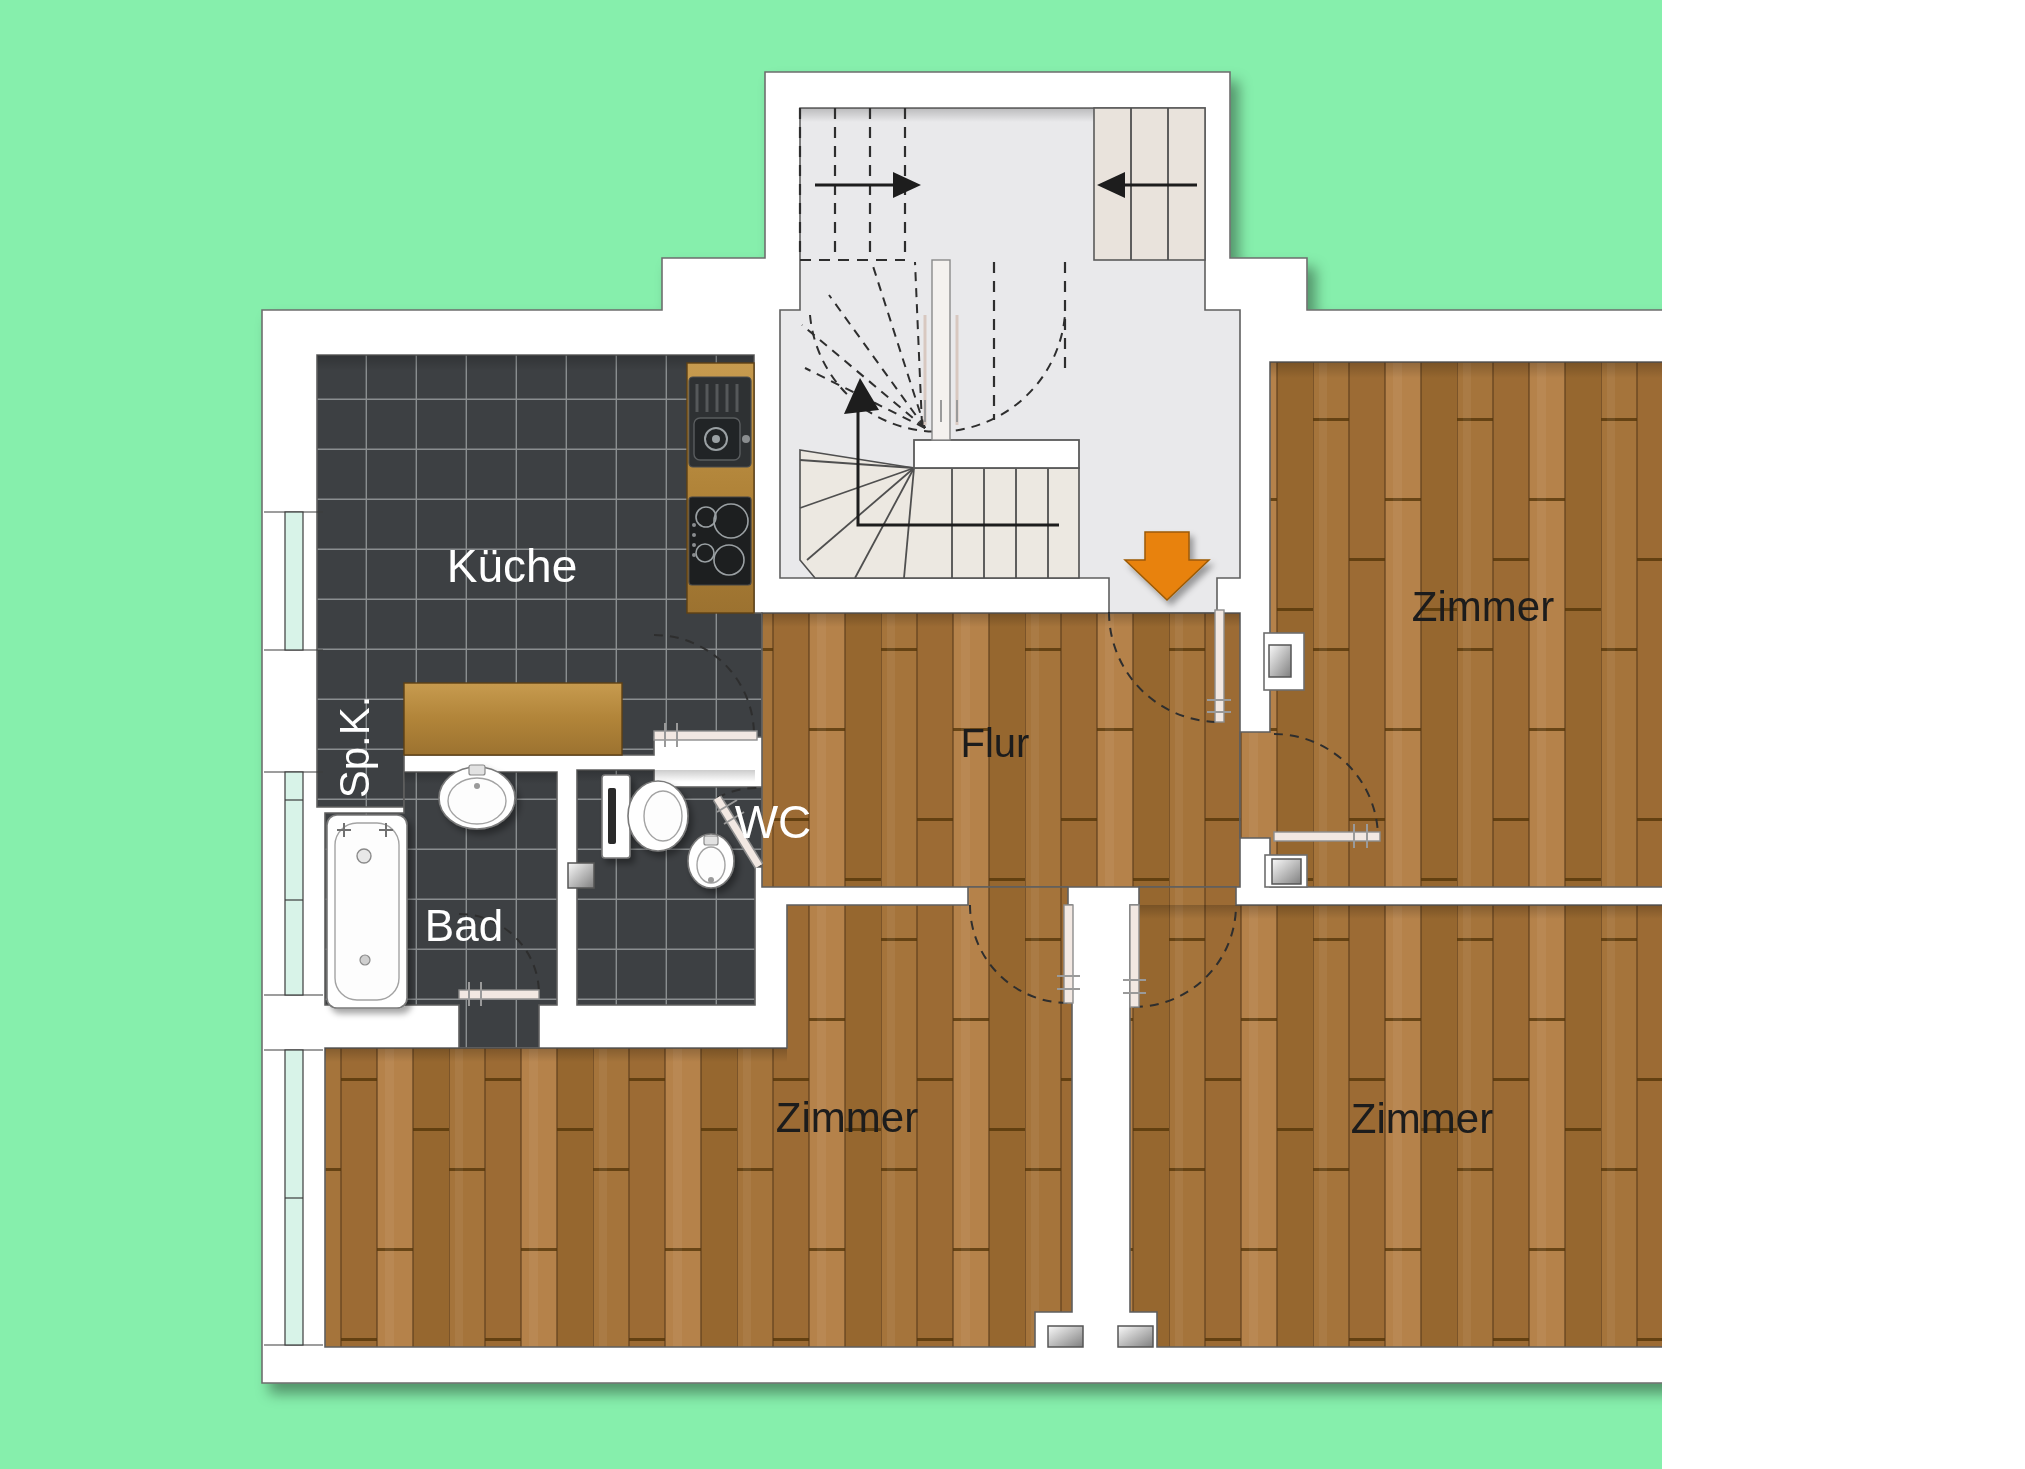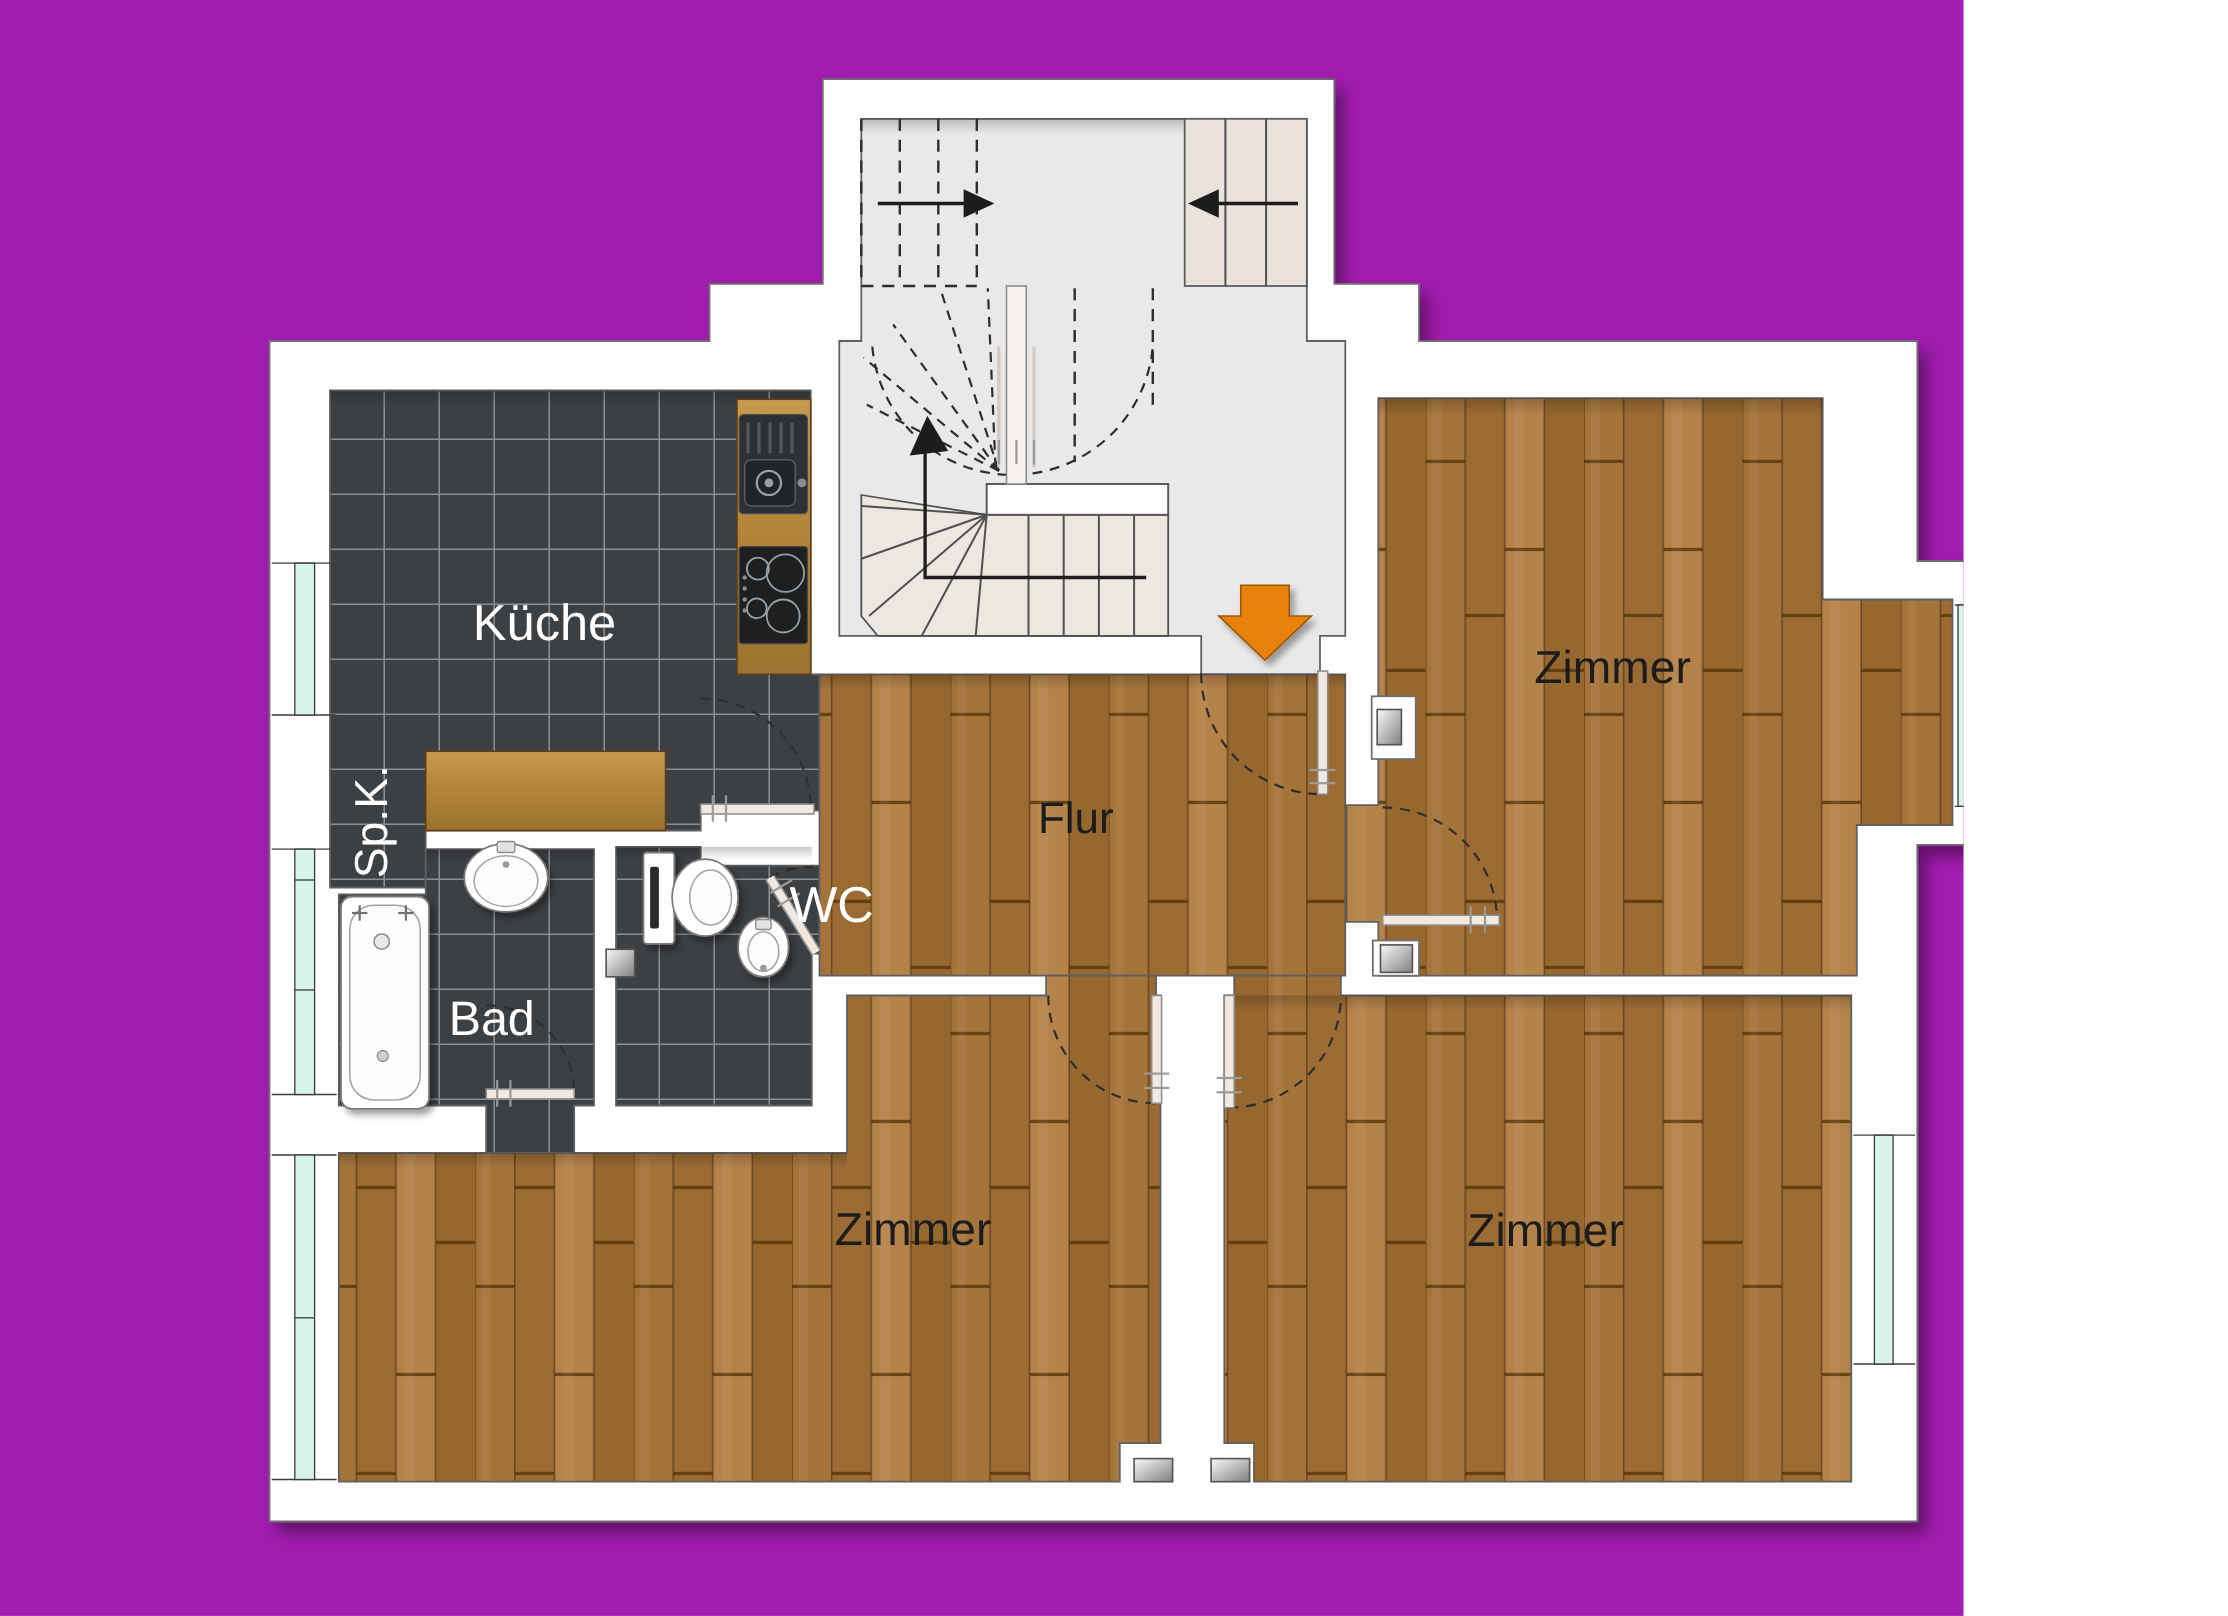--- a/index.html
+++ b/index.html
@@ -1,16 +1,16 @@
 <!DOCTYPE html>
 <html><head>
 <meta charset="utf-8">
 <style>
   html,body{margin:0;padding:0;background:#ffffff;}
-  .stage{width:1785px;height:1469px;position:relative;background:#a21caf;overflow:hidden;}
+  .stage{width:1645px;height:1469px;position:relative;background:#86efac;overflow:hidden;padding-left:17px;}
   svg{display:block;}
   .wallline{stroke:#6e6e6e;stroke-width:1.6;}
   .floorstroke{stroke:#5f5f5f;stroke-width:1.6;}
   .dash{stroke:#2e2e2e;stroke-width:2.2;fill:none;stroke-dasharray:11 8;}
   .dashf{stroke:#2e2e2e;stroke-width:2;fill:none;stroke-dasharray:9 7;}
   .tread{stroke:#4f4f4f;stroke-width:1.8;}
   .leaf{fill:#f2e8e2;stroke:#8d8d8d;stroke-width:1.4;}
   .tick{stroke:#9a9a9a;stroke-width:2;}
   .glass{fill:#d8f3e8;stroke:#3c3c3c;stroke-width:1.2;}
   .wline{stroke:#3c3c3c;stroke-width:1.2;}

